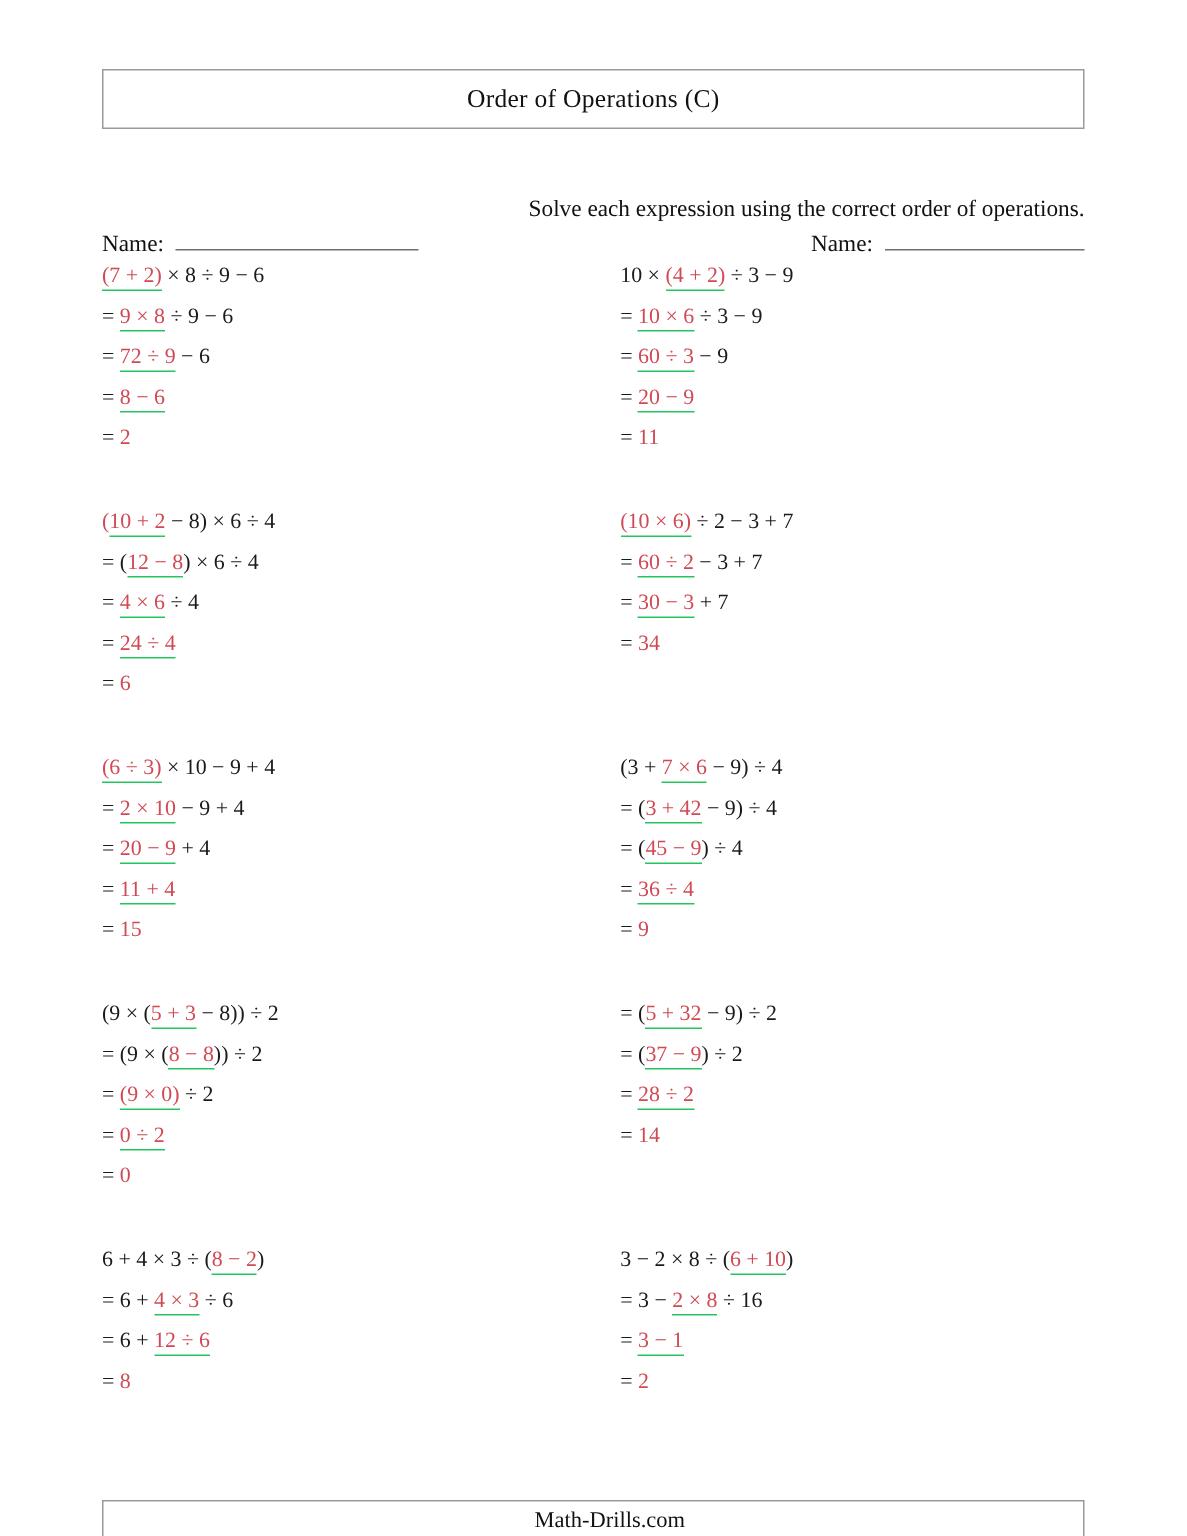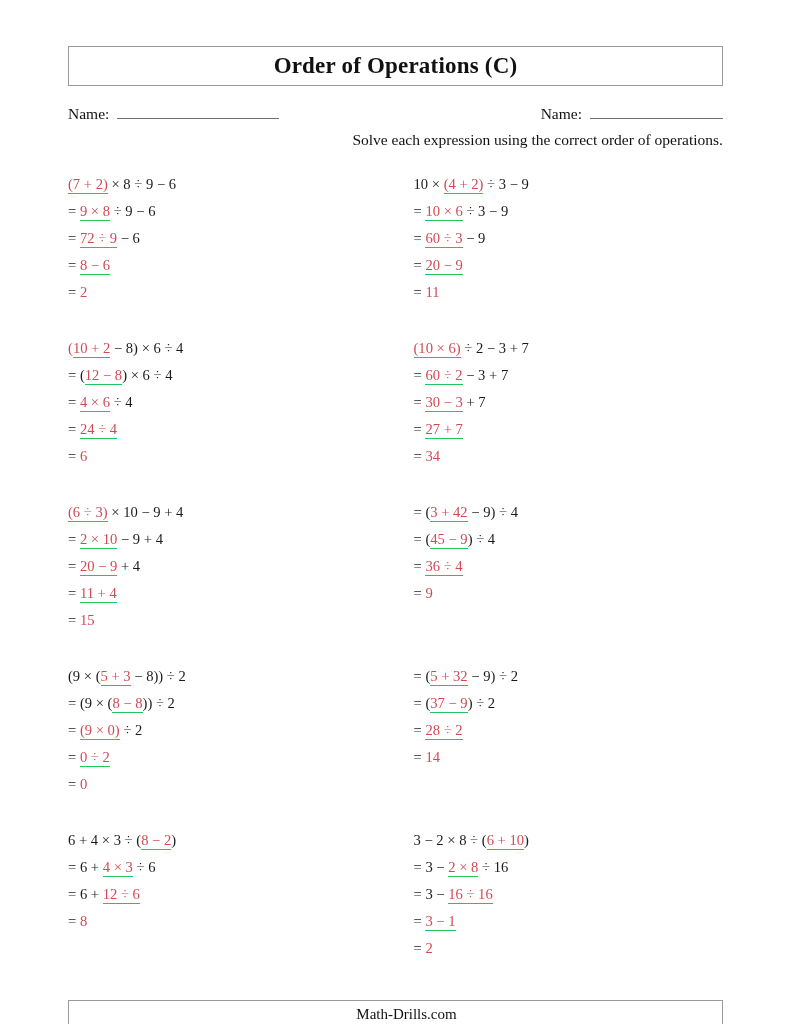--- a/index.html
+++ b/index.html
@@ -28,38 +28,39 @@
   .title-box {
     margin-top: 46px;
     border: 1px solid #9a9a9a;
     height: 38px;
     display: flex;
     align-items: center;
     justify-content: center;
     background: #ffffff;
   }
   .title-text {
-    font-size: 23px;
-    font-weight: 700;
+    font-size: 17px;
+    font-weight: 400;
     letter-spacing: 0.2px;
     color: #111111;
   }
 
   
   .namedate-row {
     margin-top: 17px;
     height: 24px;
     display: flex;
     align-items: baseline;
     justify-content: space-between;
     font-size: 15.5px;
   }
   .nd-group {
     display: flex;
     align-items: baseline;
+    margin-top: 48px;
   }
   .nd-label {
     color: #111111;
     white-space: nowrap;
   }
   .nd-rule {
     display: inline-block;
     border-bottom: 1.5px solid #6f6f6f;
     height: 15px;
     margin-left: 8px;
@@ -170,31 +171,31 @@
         <div class="line"><span class="seg red">(</span><span class="seg red u">10 + 2</span><span class="seg black"> − 8)</span><span class="seg black"> × 6 ÷ 4</span></div>
         <div class="line"><span class="seg black">= (</span><span class="seg red u">12 − 8</span><span class="seg black">)</span><span class="seg black"> × 6 ÷ 4</span></div>
         <div class="line"><span class="seg black">= </span><span class="seg red u">4 × 6</span><span class="seg black"> ÷ 4</span></div>
         <div class="line"><span class="seg black">= </span><span class="seg red u">24 ÷ 4</span></div>
         <div class="line"><span class="seg black">= </span><span class="seg red">6</span></div>
       </div>
       <div class="problem col-right">
         <div class="line"><span class="seg red u">(10 × 6)</span><span class="seg black"> ÷ 2 − 3 + 7</span></div>
         <div class="line"><span class="seg black">= </span><span class="seg red u">60 ÷ 2</span><span class="seg black"> − 3 + 7</span></div>
         <div class="line"><span class="seg black">= </span><span class="seg red u">30 − 3</span><span class="seg black"> + 7</span></div>
-        <div class="line"><span class="seg black">= </span><span class="seg red u">27 + 7</span></div>
         <div class="line"><span class="seg black">= </span><span class="seg red">34</span></div>
       </div>
       <div class="problem">
         <div class="line"><span class="seg red u">(6 ÷ 3)</span><span class="seg black"> × 10 − 9 + 4</span></div>
         <div class="line"><span class="seg black">= </span><span class="seg red u">2 × 10</span><span class="seg black"> − 9 + 4</span></div>
         <div class="line"><span class="seg black">= </span><span class="seg red u">20 − 9</span><span class="seg black"> + 4</span></div>
         <div class="line"><span class="seg black">= </span><span class="seg red u">11 + 4</span></div>
         <div class="line"><span class="seg black">= </span><span class="seg red">15</span></div>
       </div>
       <div class="problem col-right">
+        <div class="line"><span class="seg black">(3 + </span><span class="seg red u">7 × 6</span><span class="seg black"> − 9) ÷ 4</span></div>
         <div class="line"><span class="seg black">= (</span><span class="seg red u">3 + 42</span><span class="seg black"> − 9) ÷ 4</span></div>
         <div class="line"><span class="seg black">= (</span><span class="seg red u">45 − 9</span><span class="seg black">) ÷ 4</span></div>
         <div class="line"><span class="seg black">= </span><span class="seg red u">36 ÷ 4</span></div>
         <div class="line"><span class="seg black">= </span><span class="seg red">9</span></div>
       </div>
       <div class="problem">
         <div class="line"><span class="seg black">(9 × (</span><span class="seg red u">5 + 3</span><span class="seg black"> − 8)) ÷ 2</span></div>
         <div class="line"><span class="seg black">= (9 × (</span><span class="seg red u">8 − 8</span><span class="seg black">)) ÷ 2</span></div>
         <div class="line"><span class="seg black">= </span><span class="seg red u">(9 × 0)</span><span class="seg black"> ÷ 2</span></div>
         <div class="line"><span class="seg black">= </span><span class="seg red u">0 ÷ 2</span></div>
@@ -208,21 +209,20 @@
       </div>
       <div class="problem">
         <div class="line"><span class="seg black">6 + 4 × 3 ÷ (</span><span class="seg red u">8 − 2</span><span class="seg black">)</span></div>
         <div class="line"><span class="seg black">= 6 + </span><span class="seg red u">4 × 3</span><span class="seg black"> ÷ 6</span></div>
         <div class="line"><span class="seg black">= 6 + </span><span class="seg red u">12 ÷ 6</span></div>
         <div class="line"><span class="seg black">= </span><span class="seg red">8</span></div>
       </div>
       <div class="problem col-right">
         <div class="line"><span class="seg black">3 − 2 × 8 ÷ (</span><span class="seg red u">6 + 10</span><span class="seg black">)</span></div>
         <div class="line"><span class="seg black">= 3 − </span><span class="seg red u">2 × 8</span><span class="seg black"> ÷ 16</span></div>
-        <div class="line"><span class="seg black">= 3 − </span><span class="seg red u">16 ÷ 16</span></div>
         <div class="line"><span class="seg black">= </span><span class="seg red u">3 − 1</span></div>
         <div class="line"><span class="seg black">= </span><span class="seg red">2</span></div>
       </div>
     </div>
 
   <div class="footer-box">
     <div class="footer-text">Math-Drills.com</div>
   </div>
 
 </div>

